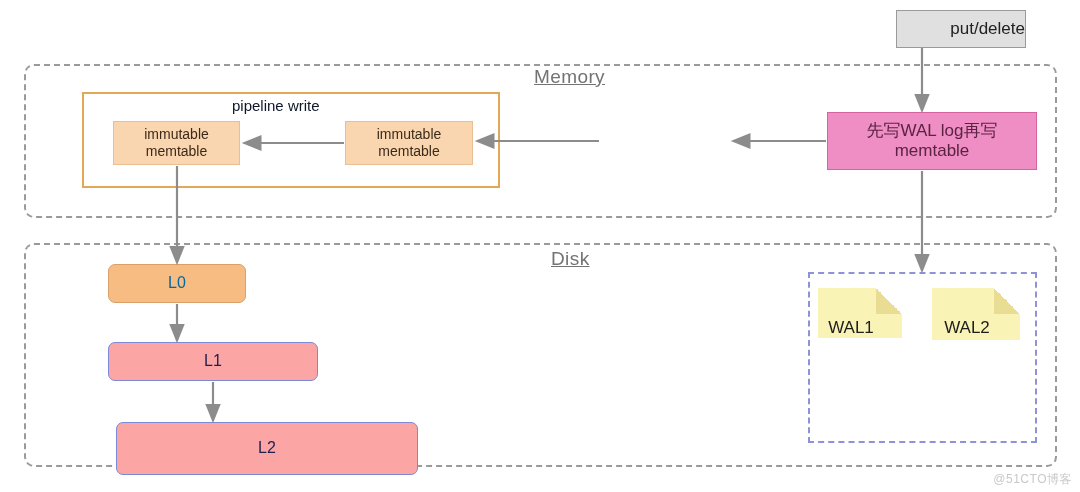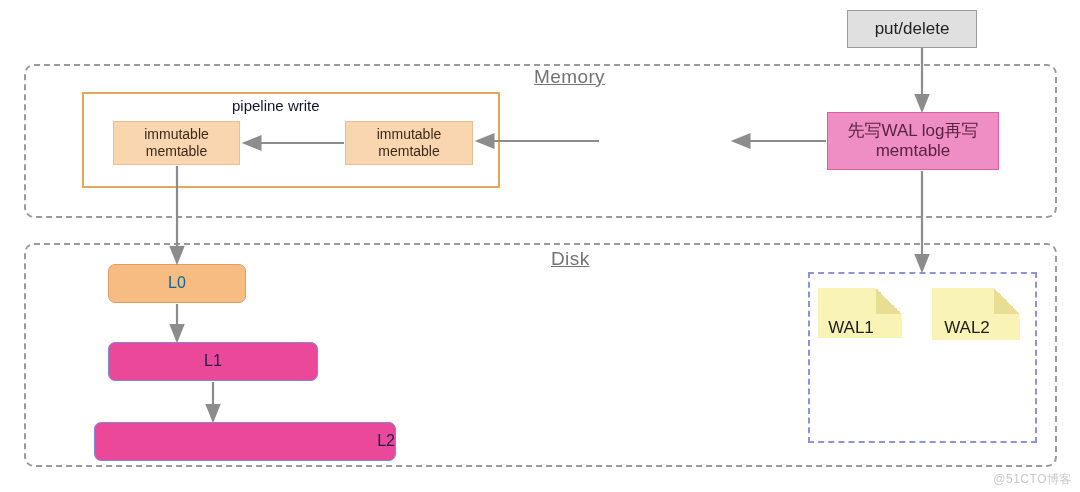--- a/index.html
+++ b/index.html
@@ -48,21 +48,21 @@
   .node-orange{
     background:#fad6b0;border:1.5px solid #e8bf93;
     color:#3b2a18;font-size:14px;
   }
   .node-orange-lg{
     background:#f6bc82;border:1.5px solid #d9a06a;
     border-radius:7px;
     color:#0369a1;font-size:16px;
   }
   .node-purple{
-    background:#ec4899;border:1.5px solid #7e88d6;
+    background:#fca5a5;border:1.5px solid #7e88d6;
     border-radius:7px;
     color:#1c2050;font-size:16px;
   }
 
   
   .pipeline-frame{
     border:2px solid #e3a857;
     background:transparent;
   }
   .pipeline-title{
@@ -124,38 +124,38 @@
 
   <div class="abs node node-orange" style="left:113px;top:121px;width:127px;height:44px;">
     <span>immutable memtable</span>
   </div>
 
   <div class="abs node node-orange" style="left:345px;top:121px;width:128px;height:44px;">
     <span>immutable memtable</span>
   </div>
 
 
-  <div class="abs node node-pink" style="left:827px;top:112px;width:172px;height:58px;padding:16px 6px;">
+  <div class="abs node node-pink" style="left:827px;top:112px;width:210px;height:58px;padding:16px 6px;">
     <span>先写WAL log再写memtable</span>
   </div>
 
-  <div class="abs node node-gray" style="left:847px;top:10px;width:130px;height:38px;">
+  <div class="abs node node-gray" style="left:896px;top:10px;width:130px;height:38px;justify-content:flex-end;">
     <span>put/delete</span>
   </div>
 
   <div class="abs region" style="left:24px;top:243px;width:1033px;height:224px;"></div>
   <div class="region-label" style="left:551px;top:248px;">Disk</div>
 
   <div class="abs node node-orange-lg" style="left:108px;top:264px;width:138px;height:39px;">
     <span>L0</span>
   </div>
   <div class="abs node node-purple" style="left:108px;top:342px;width:210px;height:39px;">
     <span>L1</span>
   </div>
-  <div class="abs node node-purple" style="left:94px;top:422px;width:302px;height:39px;justify-content:flex-end;">
+  <div class="abs node node-purple" style="left:116px;top:422px;width:302px;height:53px;">
     <span>L2</span>
   </div>
 
   <div class="abs wal-region" style="left:808px;top:272px;width:229px;height:171px;"></div>
 
   <div class="note" style="left:818px;top:288px;width:84px;height:50px;">
     <span class="note-label">WAL1</span>
     <span class="fold"></span>
   </div>
 

